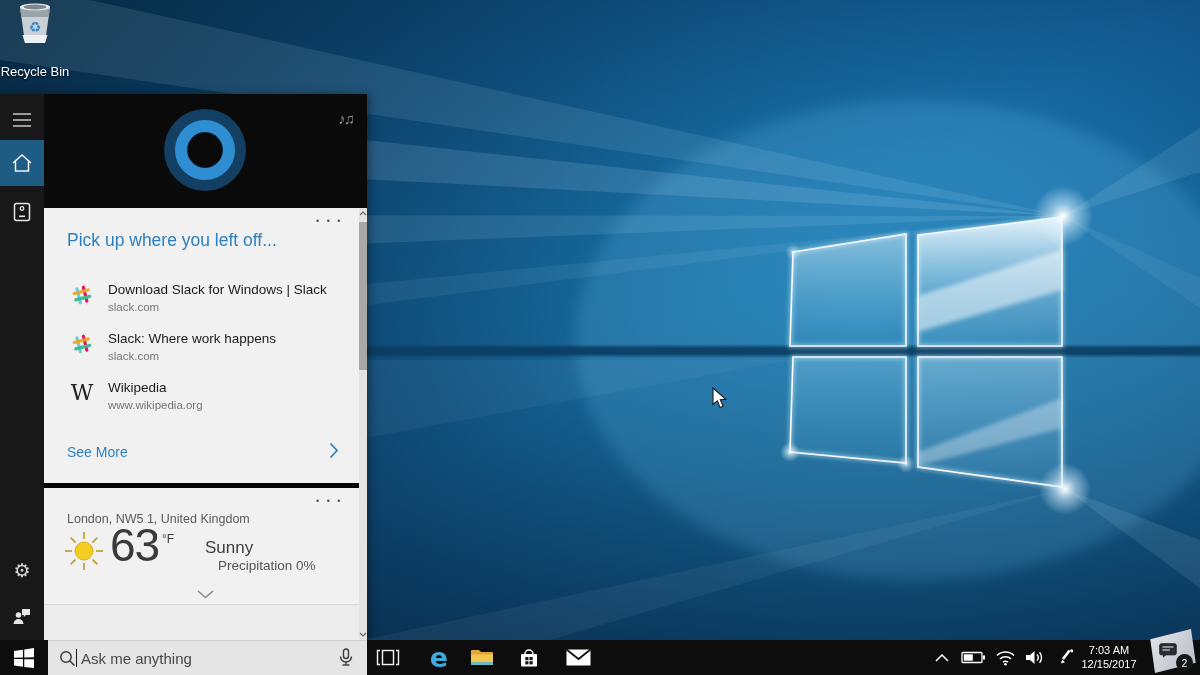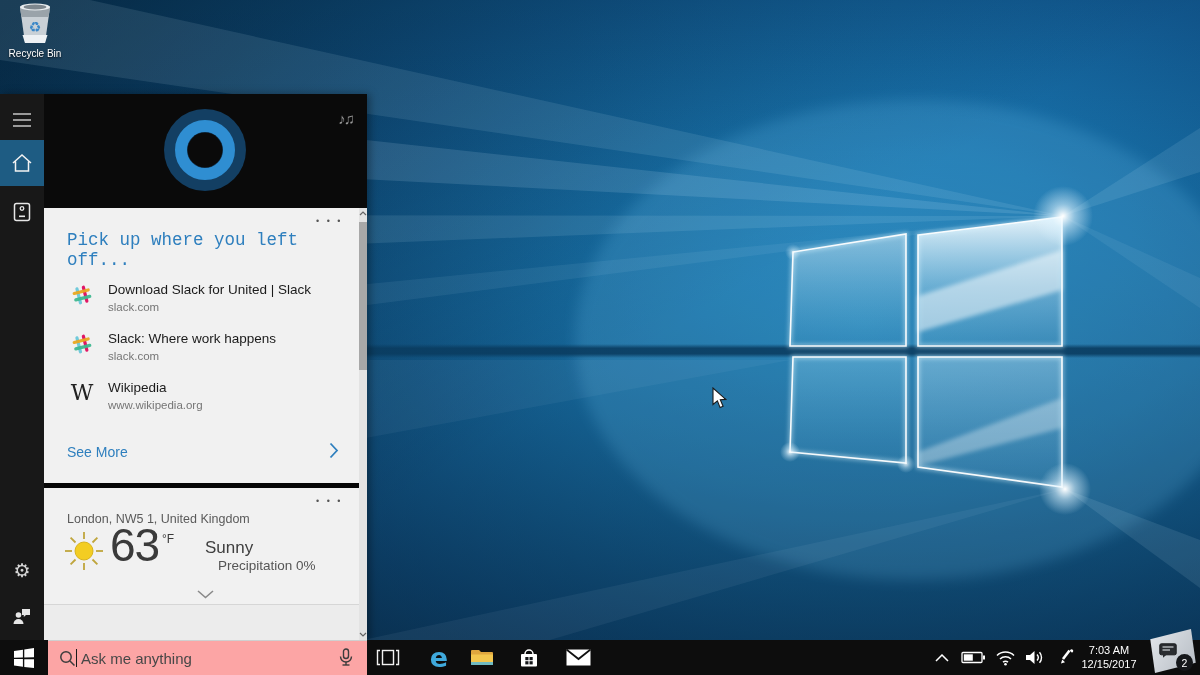--- a/index.html
+++ b/index.html
@@ -5,21 +5,21 @@
   html,body{margin:0;padding:0;background:#000;}
   .screen{position:relative;width:1200px;height:675px;overflow:hidden;
     font-family:"Liberation Sans",sans-serif;-webkit-font-smoothing:antialiased;}
   svg{display:block;}
 
   
   .wallpaper{position:absolute;left:0;top:0;}
 
   
   .recycle-bin{position:absolute;left:0;top:8;width:70px;text-align:center;cursor:default;}
-  .rb-label{margin-top:2px;font-size:10px;color:#fff;text-shadow:0 1px 2px rgba(0,0,0,.9);}
+  .rb-label{margin-top:18px;font-size:13px;color:#fff;text-shadow:0 1px 2px rgba(0,0,0,.9);}
 
   
   .cursor{position:absolute;left:712px;top:387px;}
 
   
   .cortana{position:absolute;left:0;top:94px;width:367px;height:546px;
     box-shadow:3px 0 8px rgba(0,0,0,.35);}
   .c-side{position:absolute;left:0;top:0;width:44px;height:546px;background:#181818;}
   .s-btn{position:absolute;left:0;width:44px;height:44px;display:flex;align-items:center;justify-content:center;cursor:pointer;}
   .s-btn.home{background:#1e5c83;height:46px;}
@@ -29,21 +29,21 @@
   .ring{position:absolute;left:111px;top:6px;}
   .music{position:absolute;right:14px;top:16px;font-size:15px;color:#9a9a9a;cursor:pointer;letter-spacing:-2px;}
 
   .c-body{position:absolute;left:44px;top:114px;width:323px;height:432px;background:#ececec;overflow:hidden;}
   .card{position:absolute;left:0;width:315px;background:#f1f1f1;}
   .card1{top:0;height:275px;}
   .divider{position:absolute;left:0;top:275px;width:315px;height:5px;background:#060606;}
   .card2{top:280px;height:116px;border-bottom:1px solid #d6d6d6;}
   .bottomstrip{position:absolute;left:0;top:397px;width:315px;height:35px;background:#ececec;}
   .dots{position:absolute;top:8px;right:16px;font-size:9px;letter-spacing:2.5px;color:#555;cursor:pointer;}
-  .card-title{position:absolute;left:23px;top:22px;font-size:17.5px;color:#2e7fbe;font-family:Liberation Mono, monospace;}
+  .card-title{position:absolute;left:23px;top:22px;font-size:17.5px;color:#2e7fbe;}
   .items{position:absolute;left:0;top:72px;width:315px;}
   .item{position:relative;height:49px;cursor:pointer;}
   .item .ic{position:absolute;left:26px;top:3px;width:24px;height:24px;display:flex;align-items:center;justify-content:center;}
   .item .t{position:absolute;left:64px;top:2px;font-size:13.5px;color:#1b1b1b;white-space:nowrap;}
   .item .u{position:absolute;left:64px;top:21px;font-size:11.5px;color:#757575;}
   .w-glyph{font-family:"DejaVu Serif","Liberation Serif",serif;font-size:22px;color:#222;line-height:1;}
   .seemore{position:absolute;left:23px;top:236px;font-size:14px;color:#2e7fbe;cursor:pointer;text-align:right;}
   .seemore-arrow{position:absolute;right:20px;top:234px;cursor:pointer;}
 
   .w-loc{position:absolute;left:23px;top:24px;font-size:12.5px;color:#5a5a5a;}
@@ -54,21 +54,21 @@
   .w-prec{position:absolute;left:174px;top:70px;font-size:13.5px;color:#555;}
   .w-chev{position:absolute;left:153px;top:102px;cursor:pointer;}
 
   .vscroll{position:absolute;right:0;top:0;width:8px;height:432px;background:#e3e3e3;}
   .vthumb{position:absolute;left:0;top:14px;width:8px;height:148px;background:#a8a8a8;}
   .varr{position:absolute;left:0;width:8px;display:flex;justify-content:center;}
 
   
   .taskbar{position:absolute;left:0;top:640px;width:1200px;height:35px;background:#0d0d0d;}
   .start{position:absolute;left:0;top:0;width:48px;height:35px;display:flex;align-items:center;justify-content:center;cursor:pointer;}
-  .searchbox{position:absolute;left:48px;top:0;width:319px;height:35px;background:#fca5a5;border-top:1px solid #cfcfcf;box-sizing:border-box;cursor:text;}
+  .searchbox{position:absolute;left:48px;top:0;width:319px;height:35px;background:#e5e5e5;border-top:1px solid #cfcfcf;box-sizing:border-box;cursor:text;}
   .searchbox .sic{position:absolute;left:11px;top:9px;}
   .caret{position:absolute;left:28px;top:8px;width:1px;height:18px;background:#1a1a1a;}
   .searchbox input{position:absolute;left:31px;top:0;width:240px;height:33px;border:none;background:transparent;outline:none;
     font-family:"Liberation Sans",sans-serif;font-size:15px;color:#333;}
   .searchbox input::placeholder{color:#474747;opacity:1;}
   .mic{position:absolute;right:12px;top:7px;cursor:pointer;}
   .tb-btn{position:absolute;top:0;width:44px;height:35px;display:flex;align-items:center;justify-content:center;cursor:pointer;}
   .tray-btn{position:absolute;top:0;height:35px;display:flex;align-items:center;justify-content:center;cursor:pointer;}
   .clock{position:absolute;left:1078px;top:3px;width:62px;text-align:center;color:#fff;font-size:11px;line-height:14px;cursor:default;}
   .ac{position:absolute;left:1142px;top:-12px;width:58px;height:47px;cursor:pointer;}
@@ -254,21 +254,21 @@
             <span class="ic">
               <svg width="22" height="22" viewBox="0 0 22 22">
                 <g transform="rotate(-14 11 11)">
                   <rect x="6" y="2.2" width="3.2" height="17.6" rx="1.6" fill="#70cadb"></rect>
                   <rect x="12.6" y="2.2" width="3.2" height="17.6" rx="1.6" fill="#e01765"></rect>
                   <rect x="2.2" y="6" width="17.6" height="3.2" rx="1.6" fill="#e9a820" opacity="0.95"></rect>
                   <rect x="2.2" y="12.6" width="17.6" height="3.2" rx="1.6" fill="#3eb890" opacity="0.95"></rect>
                 </g>
               </svg>
             </span>
-            <div class="t">Download Slack for United | Slack</div>
+            <div class="t">Download Slack for Windows | Slack</div>
             <div class="u">slack.com</div>
           </div>
 
           <div class="item">
             <span class="ic">
               <svg width="22" height="22" viewBox="0 0 22 22">
                 <g transform="rotate(-14 11 11)">
                   <rect x="6" y="2.2" width="3.2" height="17.6" rx="1.6" fill="#70cadb"></rect>
                   <rect x="12.6" y="2.2" width="3.2" height="17.6" rx="1.6" fill="#e01765"></rect>
                   <rect x="2.2" y="6" width="17.6" height="3.2" rx="1.6" fill="#e9a820" opacity="0.95"></rect>

